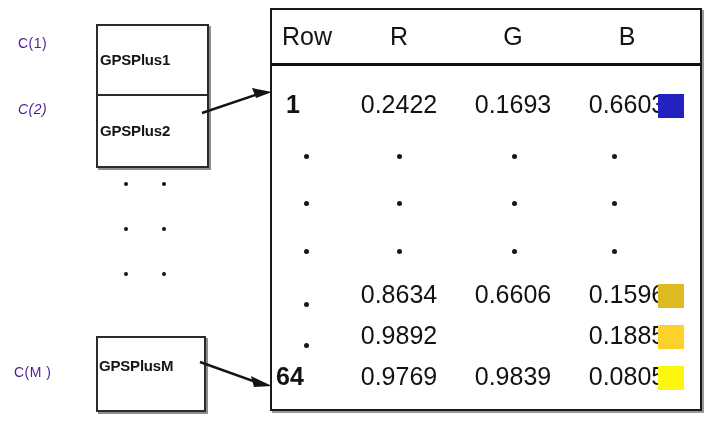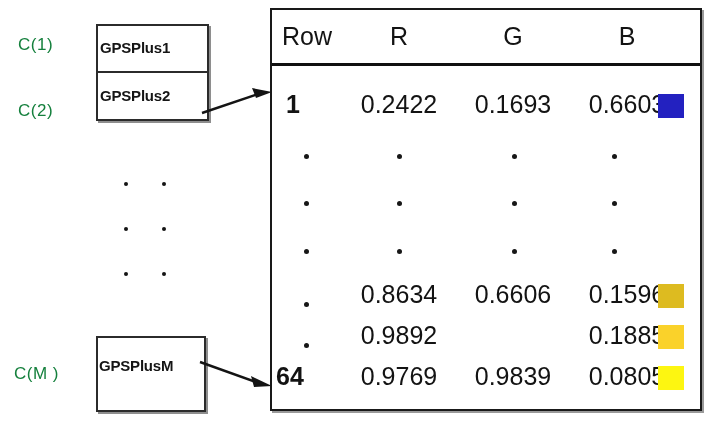--- a/index.html
+++ b/index.html
@@ -16,43 +16,43 @@
   #figure {
     position: relative;
     width: 718px;
     height: 438px;
     background: #ffffff;
   }
 
   
   .clabel {
     position: absolute;
-    font-size: 17px;
-    color: #15803d;
+    font-size: 14px;
+    color: #4c1d95;
     letter-spacing: 0.5px;
     white-space: nowrap;
     font-family: "Liberation Sans", sans-serif;
   }
   #clabel-1 { left: 18px;  top: 35px; }
-  #clabel-2 { left: 18px;  top: 101px; }
+  #clabel-2 { left: 18px;  top: 101px; font-style: italic; }
   #clabel-m { left: 14px;  top: 364px; }
 
   
   .cbox {
     position: absolute;
     background: #ffffff;
     border: 2px solid #2b2b2b;
     box-sizing: border-box;
     box-shadow: 2px 2px 0 #8e8e8e;
   }
   #cbox-top {
     left: 96px;
     top: 24px;
     width: 113px;
-    height: 97px;
+    height: 144px;
   }
   #cbox-bottom {
     left: 96px;
     top: 336px;
     width: 110px;
     height: 76px;
   }
   .ccell {
     position: relative;
     height: 50%;

